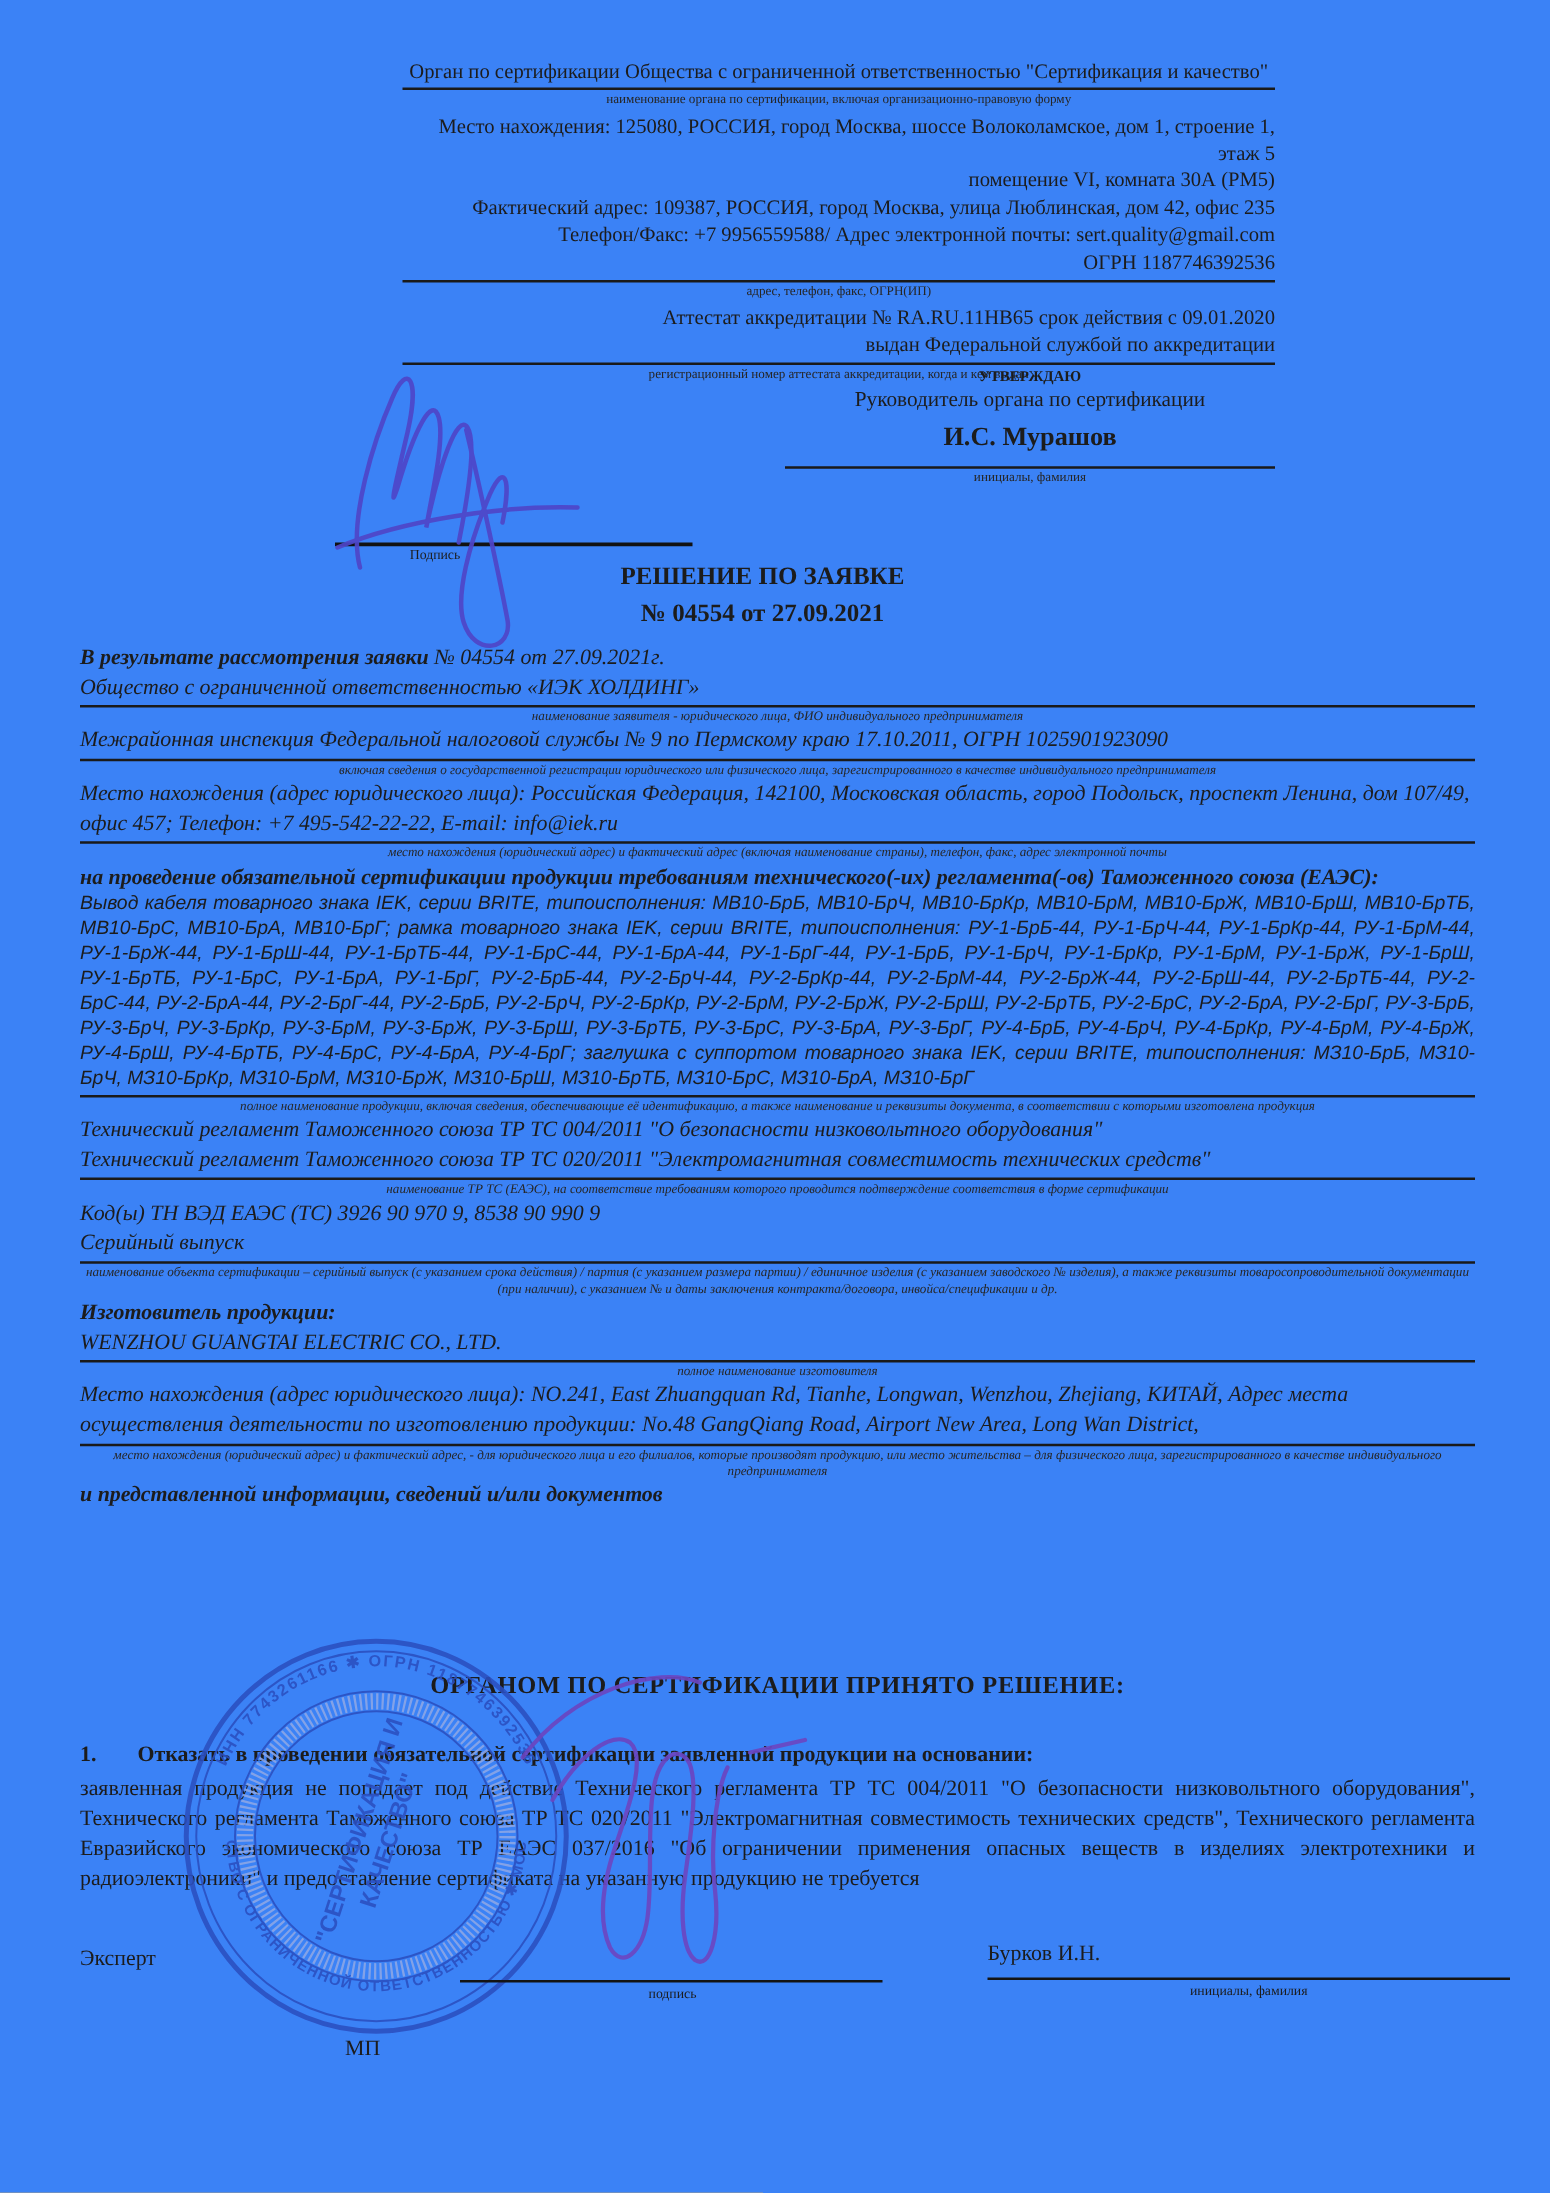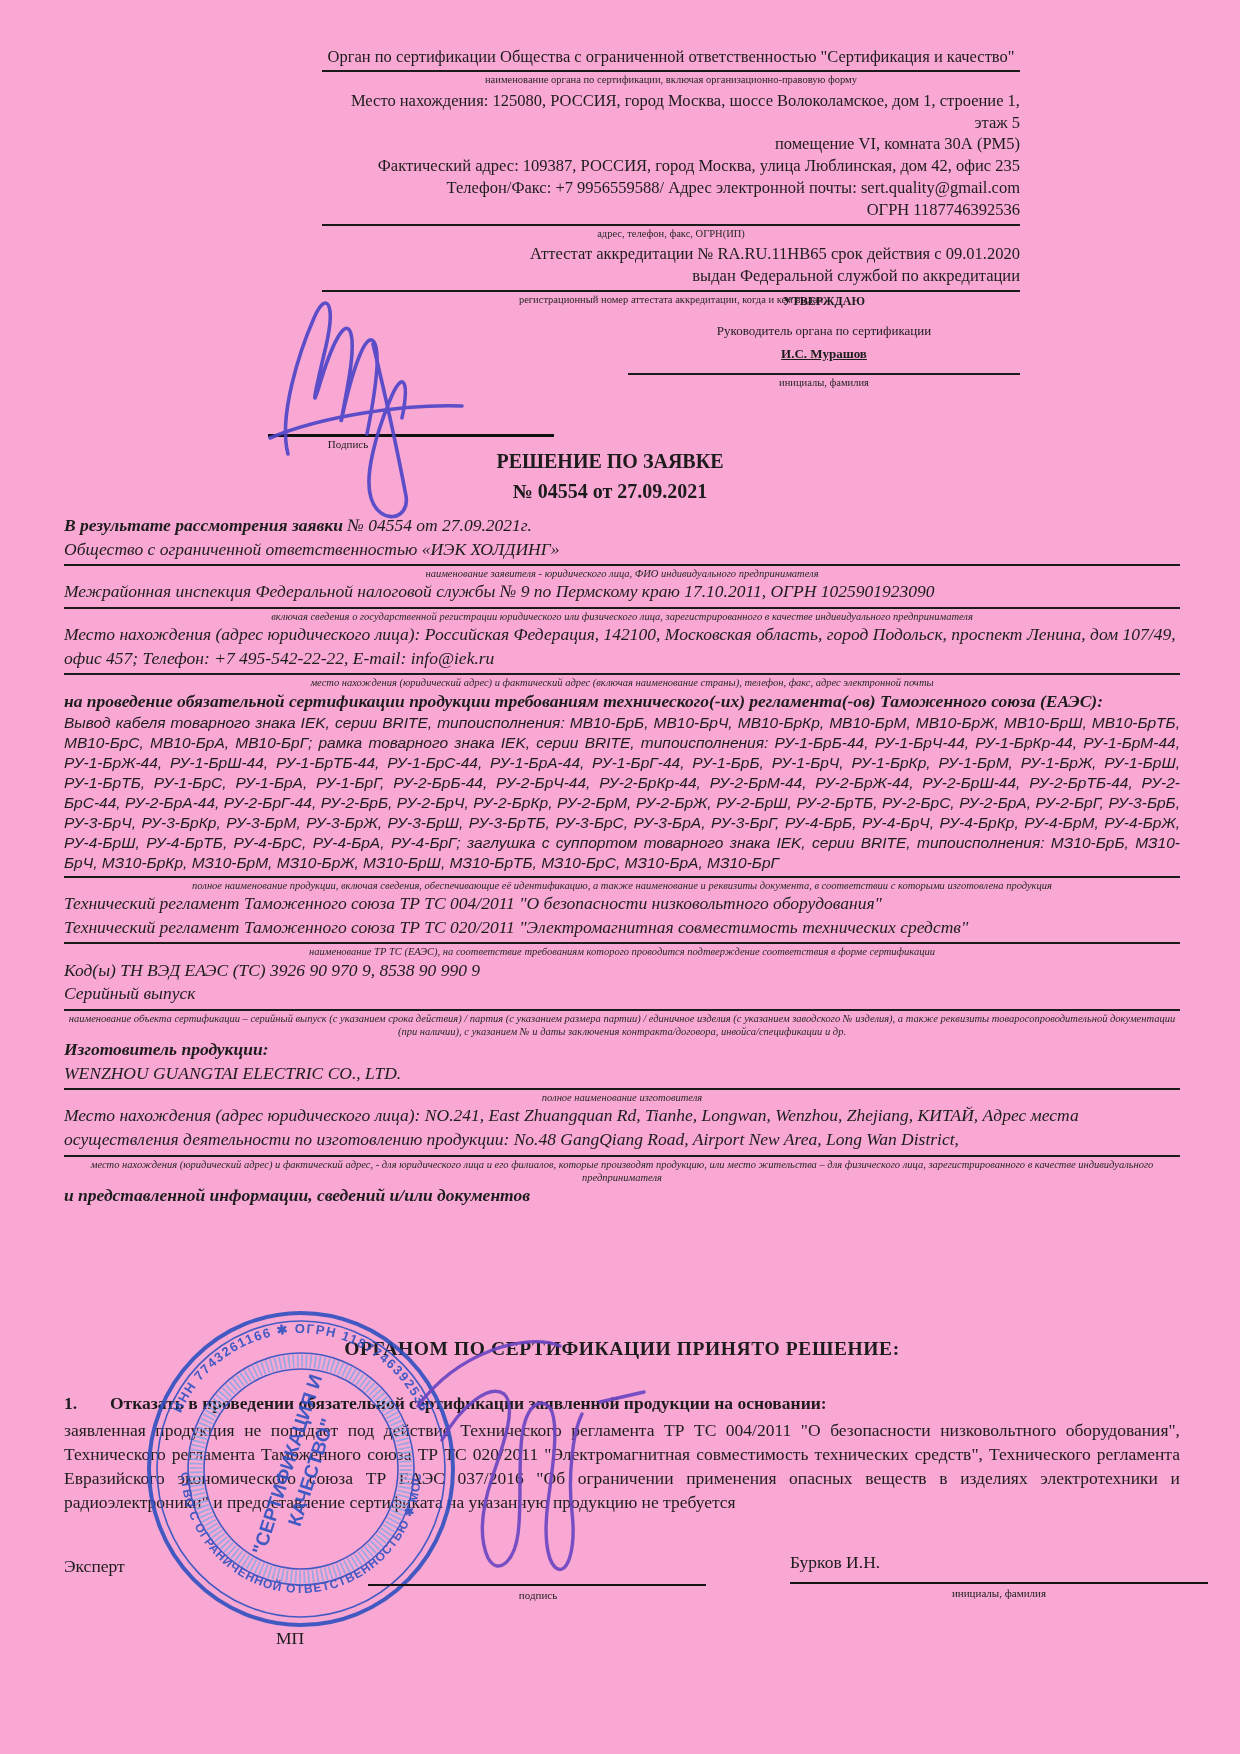--- a/index.html
+++ b/index.html
@@ -1,28 +1,28 @@
 <!DOCTYPE html>
 <html><head>
 <meta charset="utf-8">
 <style>
   html,body{margin:0;padding:0;background:#9a9a9a;}
-  .page{position:relative;width:1240px;height:1754px;margin:0 auto;background:#f9a8d4;
+  .page{position:relative;width:1240px;height:1754px;margin:0 auto;background:#3b82f6;
         font-family:"Liberation Serif",serif;color:#1c1c1c;overflow:hidden;}
   
   .header{position:absolute;left:322px;top:46px;width:698px;}
   .org{text-align:center;font-size:16.5px;line-height:1.3;}
   .sep{border-top:2.6px solid #1a1a1a;margin-top:3px;}
   .cap{font-size:10.5px;text-align:center;color:#262626;padding-top:1px;line-height:1.25;}
   .addr{text-align:right;font-size:16.5px;line-height:1.33;margin-top:3px;}
   
   .approval{position:absolute;left:628px;top:294px;width:392px;text-align:center;}
   .approval .t1{font-weight:bold;font-size:12px;}
-  .approval .t2{font-size:13px;margin-top:14px;}
-  .approval .t3{font-weight:bold;font-size:13px;margin-top:7px;text-decoration:underline;}
+  .approval .t2{font-size:17px;margin-top:1px;}
+  .approval .t3{font-weight:bold;font-size:21px;margin-top:7px;}
   .approval .sep{margin-top:11px;}
   
   .sig-top{position:absolute;left:252px;top:258px;width:306px;height:266px;z-index:3;}
   .sig-line-top{position:absolute;left:268px;top:434px;width:286px;border-top:3px solid #121212;}
   .cap-podpis{position:absolute;left:300px;top:438px;width:96px;font-size:11px;text-align:center;z-index:4;}
   
   .title{position:absolute;left:360px;top:446px;width:500px;text-align:center;
          font-weight:bold;font-size:20px;line-height:1.5;}
   
   .body{position:absolute;left:64px;top:514px;width:1116px;font-size:17.5px;line-height:1.35;font-style:italic;}

